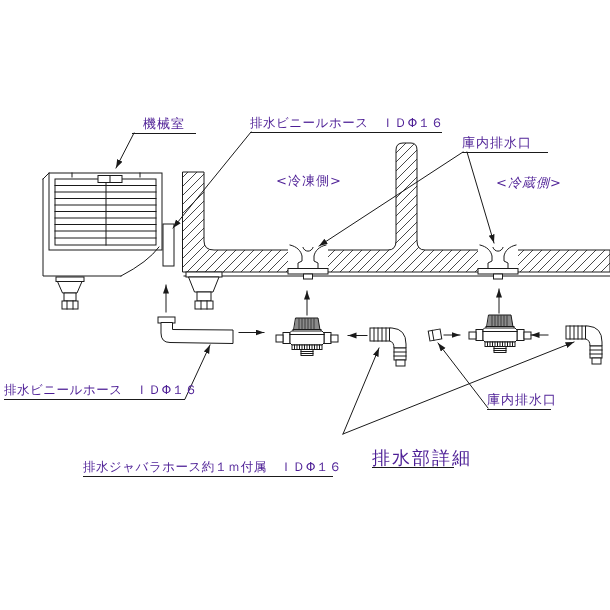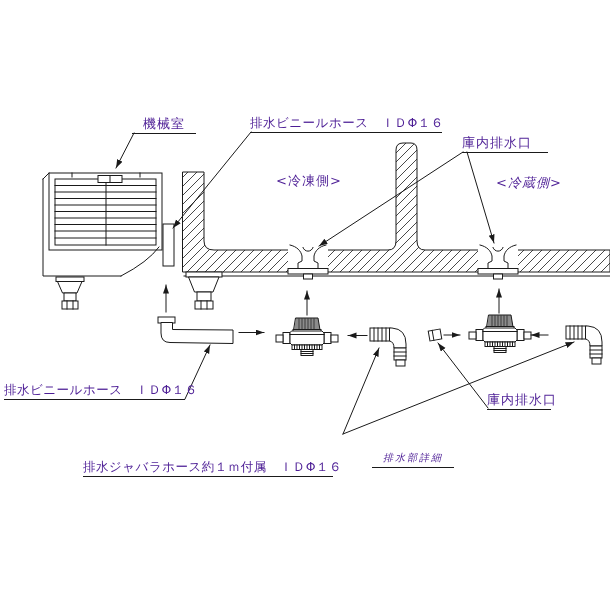--- a/index.html
+++ b/index.html
@@ -9,21 +9,21 @@
     color:#1a1a1a;overflow:hidden;
   }
   #art{position:absolute;left:0;top:0;}
   .lbl{
     position:absolute;font-size:13px;line-height:16px;letter-spacing:1px;
     white-space:nowrap;color:#4c1d95;
   }
   .ul{border-bottom:1px solid #1a1a1a;padding-bottom:1px;}
   .sm{font-size:12.5px;letter-spacing:0.5px;}
   .ctr{text-align:center;}
-  .ttl{font-size:10px;letter-spacing:2px;font-style:italic;}
+  .ttl{font-size:18px;letter-spacing:2px;}
 </style>
 </head>
 <body>
 
 <div id="stage">
 
   <svg id="art" width="610" height="610" viewBox="0 0 610 610" xmlns="http://www.w3.org/2000/svg" xmlns:xlink="http://www.w3.org/1999/xlink">
     <defs>
       <marker id="ah" markerWidth="10" markerHeight="8" refX="8.5" refY="3" orient="auto" markerUnits="userSpaceOnUse">
         <path d="M0,0 L8.5,3 L0,6 Z" fill="#1a1a1a"></path>

